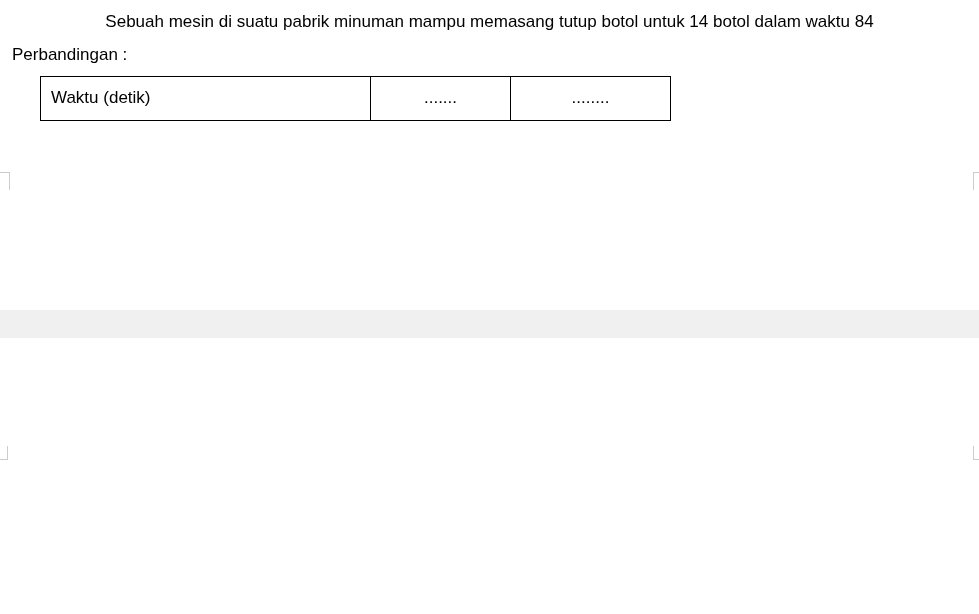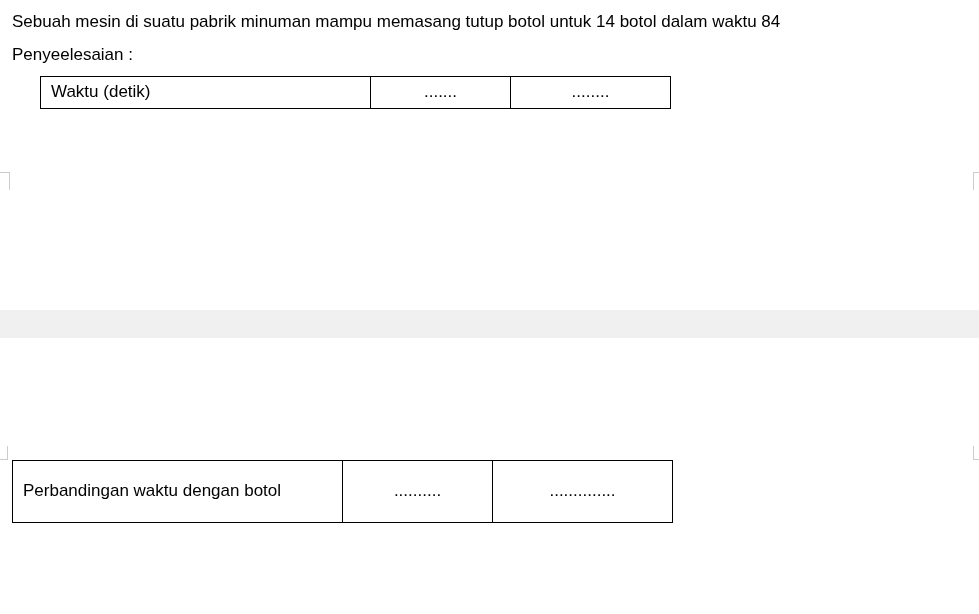--- a/index.html
+++ b/index.html
@@ -15,33 +15,34 @@
       background: #fff;
       width: 979px;
       height: 614px;
       position: relative;
     }
     .content {
       padding: 8px 12px;
     }
     .problem-text {
       margin: 0 0 4px 0;
+      text-align: center;
     }
     .label {
       margin: 0 0 6px 0;
     }
     .table1-wrap {
       margin-left: 28px;
     }
     table {
       border-collapse: collapse;
     }
     td {
       border: 1px solid #000;
-      padding: 1px 10px;
+      padding: 7px 10px;
       vertical-align: middle;
       text-align: left;
     }
     .col1 {
       width: 330px;
     }
     .col2 {
       width: 140px;
       text-align: center;
     }
@@ -112,21 +113,21 @@
       height: 14px;
       border-bottom: 1px solid #ccc;
       border-left: 1px solid #ccc;
     }
   </style>
 </head>
 <body>
 
 <div class="content">
   <p class="problem-text">Sebuah mesin di suatu pabrik minuman mampu memasang tutup botol untuk 14 botol dalam waktu 84</p>
-  <p class="label">Penyeelesaian :</p>
+  <p class="label">Perbandingan :</p>
 
   <div class="table1-wrap">
     <table>
       <tbody>
           <tr>
         <td class="col1">Waktu (detik)</td>
         <td class="col2">.......</td>
         <td class="col3">........</td>
       </tr>
     </tbody>
@@ -138,20 +139,15 @@
 <div class="edge-mark-right1"></div>
 
 <div class="page-break"></div>
 
 <div class="edge-mark-left2"></div>
 <div class="edge-mark-right2"></div>
 
 <div class="table2-wrap">
   <table class="table2">
     <tbody>
-    <tr class="row-tall">
-      <td class="col1">Perbandingan waktu  dengan botol</td>
-      <td class="col2">..........</td>
-      <td class="col3">..............</td>
-    </tr>
   </tbody>
     </table>
 </div>
 
 </body></html>

